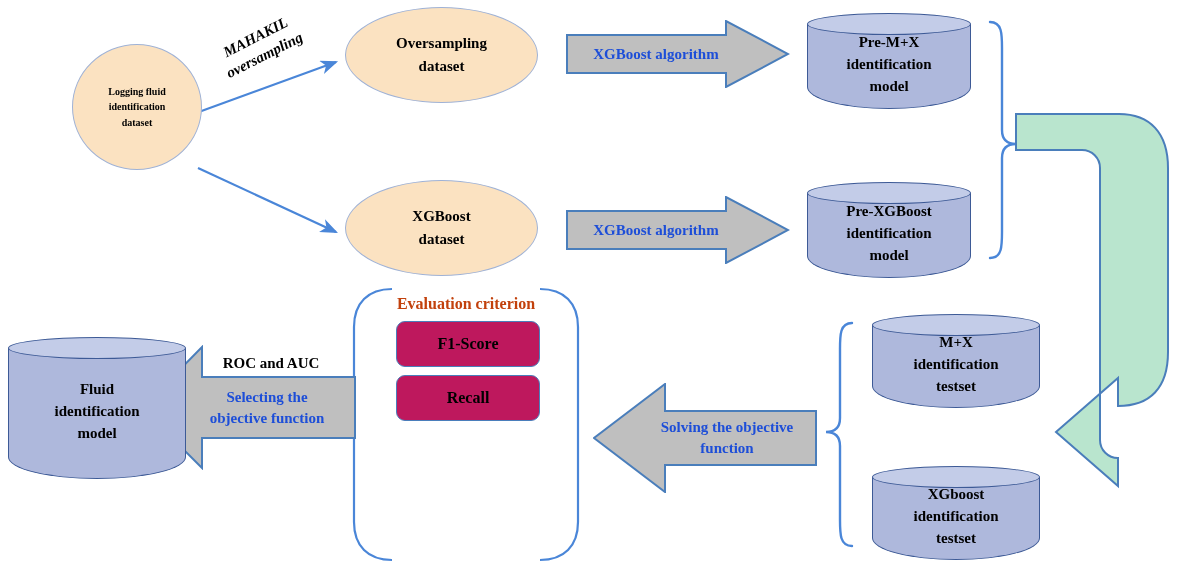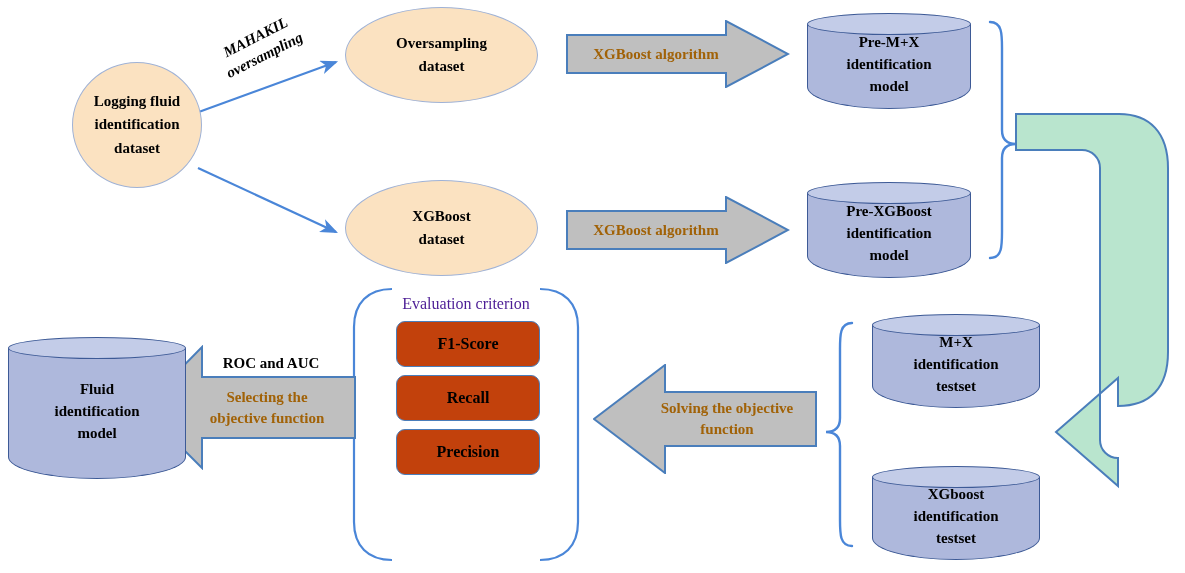--- a/index.html
+++ b/index.html
@@ -43,32 +43,32 @@
     transform:translateY(-45%);
     text-align:center;font-weight:bold;color:#000;
     line-height:1.45;z-index:3;
   }
 
   
   .arrow-r, .arrow-l{position:absolute;}
   .arrow-r svg, .arrow-l svg{position:absolute;left:0;top:0;}
   .arrow-r .txt, .arrow-l .txt{
     position:absolute;top:50%;transform:translateY(-50%);
-    text-align:center;font-weight:bold;color:#a16207;line-height:1.4;z-index:4;
+    text-align:center;font-weight:bold;color:#1d4ed8;line-height:1.4;z-index:4;
   }
 
   
   .eval-panel{position:absolute;}
   .eval-title{
     position:absolute;left:0;right:0;top:8px;text-align:center;
-    font-weight:normal;font-size:16px;color:#4c1d95;
+    font-weight:bold;font-size:16px;color:#c2410c;
   }
   .metric{
     position:absolute;
-    background:#c2410c;
+    background:#be185d;
     border:1.6px solid #4A7EBB;
     border-radius:9px;
     display:flex;align-items:center;justify-content:center;
     font-weight:bold;font-size:16px;color:#000;
   }
 
   .lbl{position:absolute;font-weight:bold;color:#000;}
   .rot-label{
     position:absolute;font-weight:bold;color:#000;
     font-style:italic;line-height:1.35;text-align:center;
@@ -100,21 +100,21 @@
   </svg>
 
   <svg class="deco" width="1185" height="573">
     <path d="M 1016,114 L 1119,114 C 1150,114 1168,133 1168,168
              L 1168,352 C 1168,388 1150,406 1118,406
              L 1118,378 L 1056,432 L 1118,486 L 1118,458
              C 1108,458 1100,450 1100,440 L 1100,168
              C 1100,158 1092,150 1082,150 L 1016,150 Z" fill="#B9E5CE" stroke="#4A7EBB" stroke-width="2"></path>
   </svg>
 
-  <div class="ellipse" style="left:72px;top:62px;width:128px;height:124px;font-size:15px;">
+  <div class="ellipse" style="left:72px;top:44px;width:128px;height:124px;font-size:10px;">
     <span style="white-space:pre-line;">Logging fluid
 identification
 dataset</span>
   </div>
 
   <div class="rot-label" style="left:190px;top:26px;width:140px;font-size:15px;">
     <span style="white-space:pre-line;">MAHAKIL
 oversampling</span>
   </div>
 
@@ -179,21 +179,21 @@
   <div class="cyl" style="left:872px;top:466px;width:168px;height:94px;">
     <div class="body"></div>
     <div class="top"></div>
     <div class="label" style="font-size:15px;">
       <span style="white-space:pre-line;">XGboost
 identification
 testset</span>
     </div>
   </div>
 
-  <div class="arrow-l" style="left:593px;top:364px;width:224px;height:110px;font-family:Liberation Serif, serif;">
+  <div class="arrow-l" style="left:593px;top:383px;width:224px;height:110px;font-family:Liberation Serif, serif;">
     <svg width="224" height="110">
       <path d="M223,28 L72,28 L72,1 L1,55 L72,109 L72,82 L223,82 Z" fill="#BFBFBF" stroke="#4A7EBB" stroke-width="2"></path>
     </svg>
     <div class="txt" style="left:44px;width:180px;font-size:15px;">
       <span style="white-space:pre-line;">Solving the objective
 function</span>
     </div>
   </div>
 
   <div class="eval-panel" style="left:352px;top:287px;width:228px;height:275px;">
@@ -202,23 +202,20 @@
       <path d="M 188,2 C 212,2 226,16 226,40 L 226,235 C 226,259 212,273 188,273" fill="none" stroke="#4A86D8" stroke-width="2.2"></path>
     </svg>
     <div class="eval-title">Evaluation criterion</div>
 
     <div class="metric" style="left:44px;top:34px;width:142px;height:44px;">
       <span>F1-Score</span>
     </div>
     <div class="metric" style="left:44px;top:88px;width:142px;height:44px;">
       <span>Recall</span>
     </div>
-    <div class="metric" style="left:44px;top:142px;width:142px;height:44px;">
-      <span>Precision</span>
-    </div>
   </div>
 
   <div class="lbl" style="left:196px;top:355px;width:150px;text-align:center;font-size:15px;">
     <span>ROC and AUC</span>
   </div>
 
   <div class="arrow-l" style="left:140px;top:345px;width:256px;height:125px;">
     <svg width="216" height="125">
       <path d="M215,32 L62,32 L62,2 L2,63 L62,123 L62,93 L215,93 Z" fill="#BFBFBF" stroke="#4A7EBB" stroke-width="2"></path>
     </svg>

